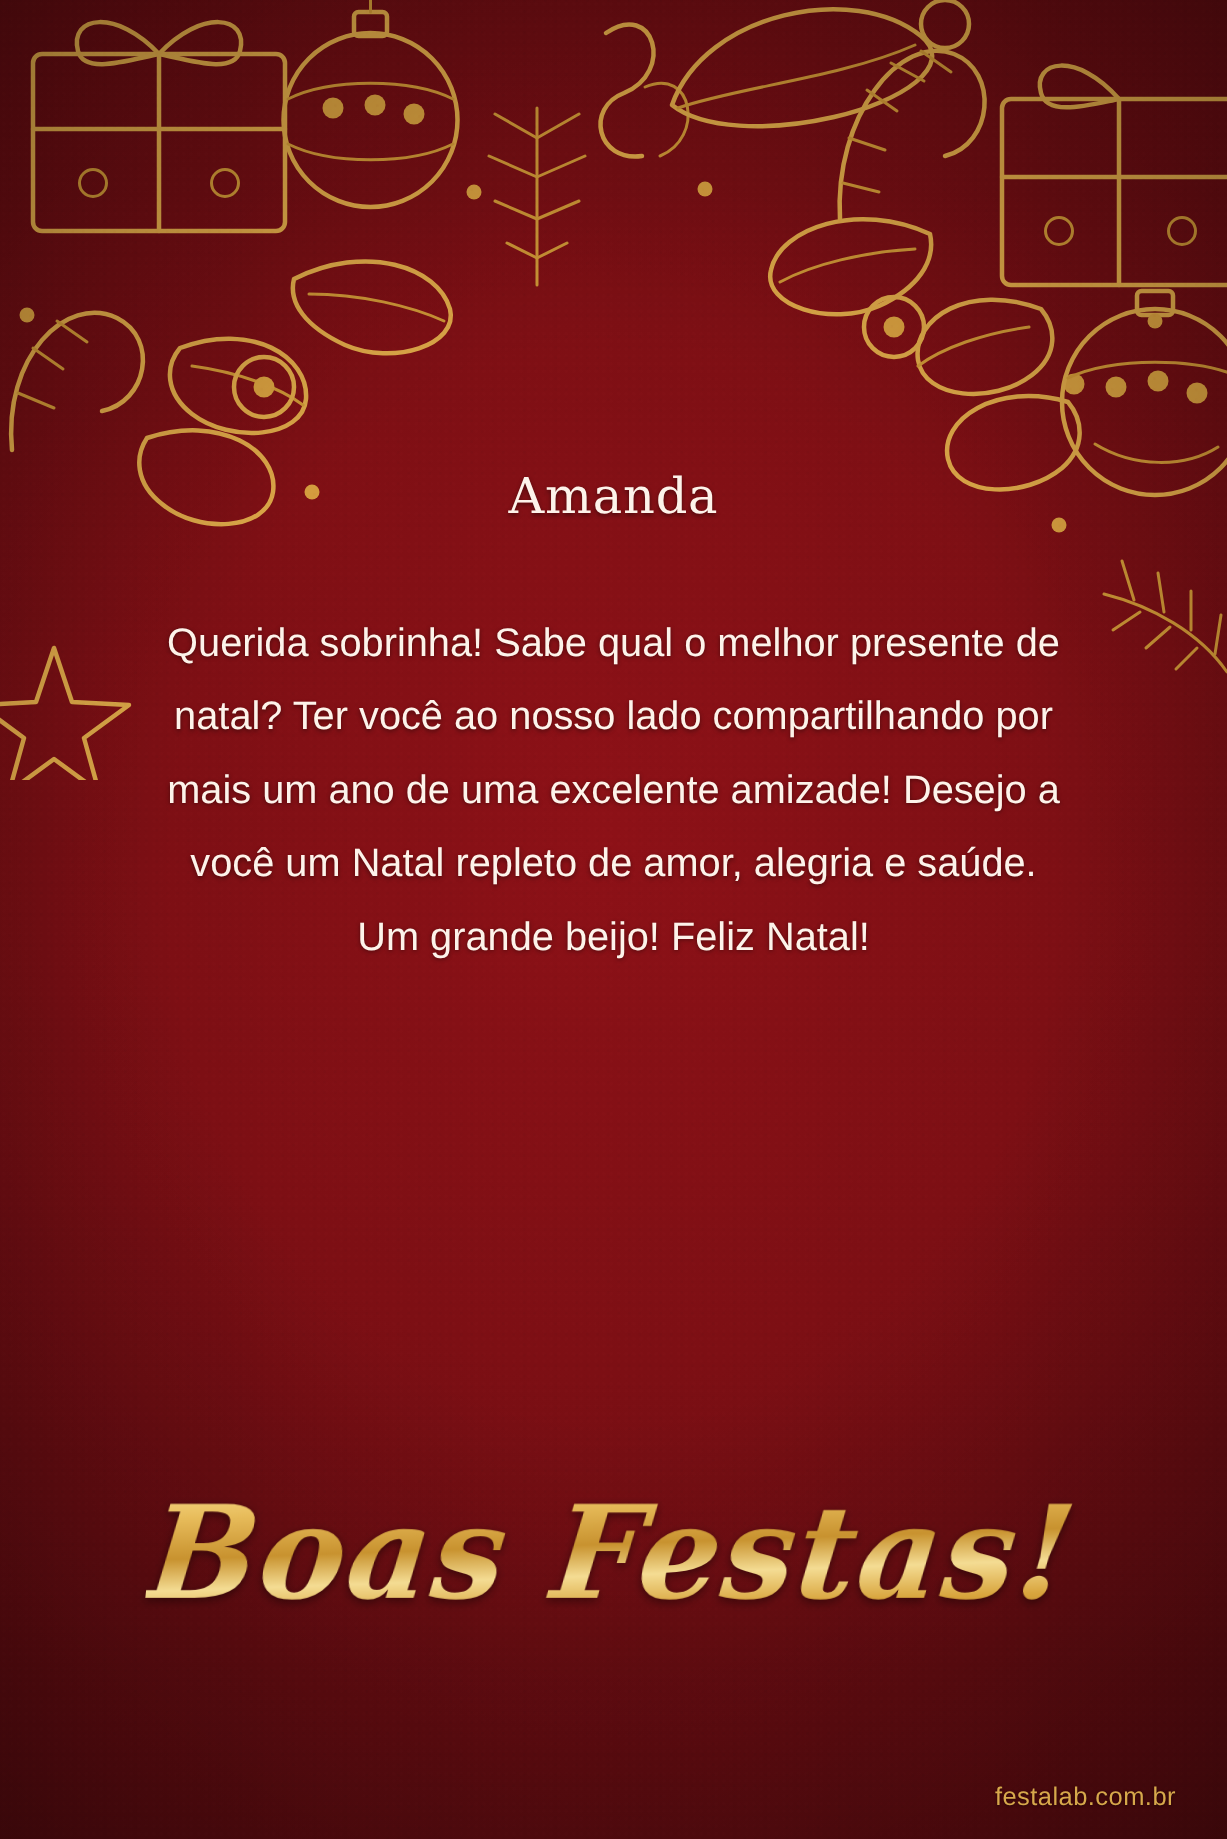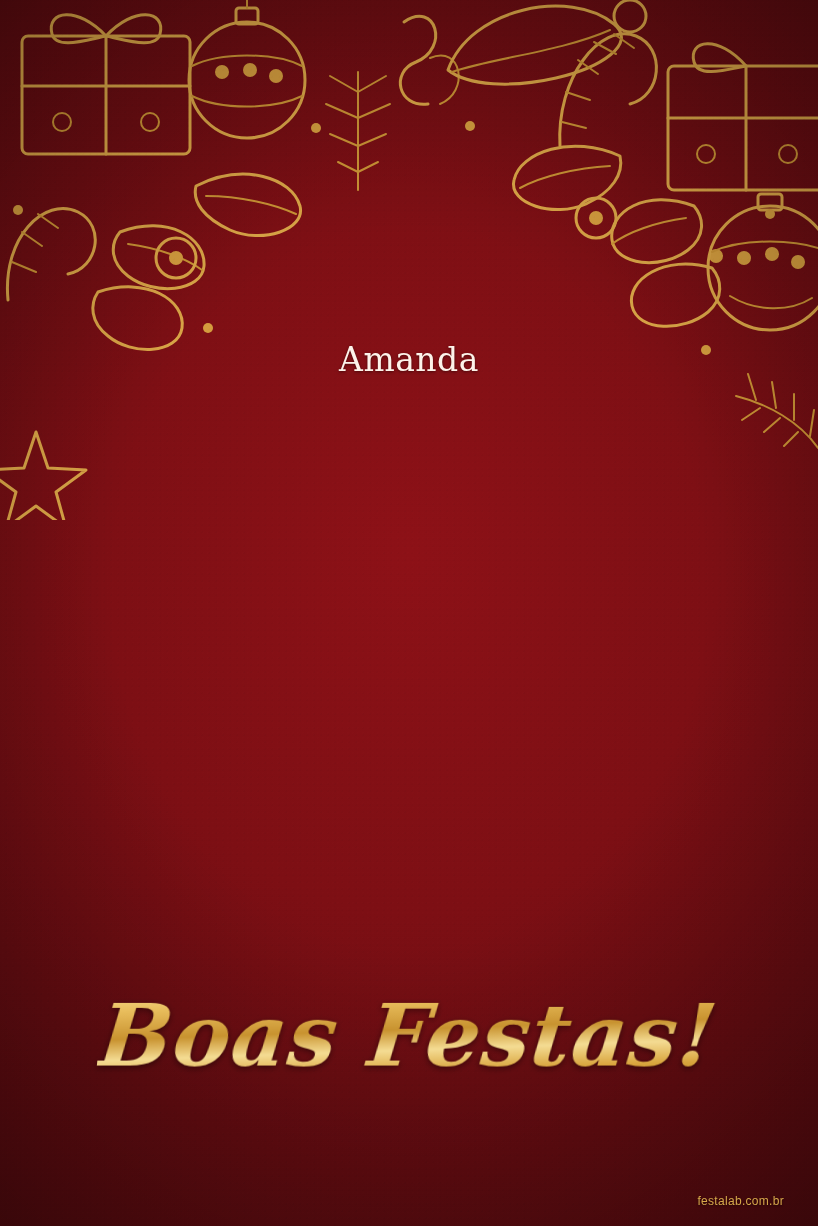--- a/index.html
+++ b/index.html
@@ -50,21 +50,21 @@
     top: 0;
     width: 818px;
     height: 520px;
     pointer-events: none;
   }
 
   .content {
     position: absolute;
     left: 0;
     right: 0;
-    top: 340px;
+    top: 311px;
     text-align: center;
     padding: 0 64px;
     box-sizing: border-box;
   }
 
   .recipient {
     font-family: "DejaVu Serif", serif;
     font-size: 33px;
     letter-spacing: .5px;
     color: #fdf3ea;
@@ -117,21 +117,21 @@
     background-clip: text;
     color: transparent;
     filter: drop-shadow(0 2px 3px rgba(0,0,0,.45));
     transform: skewX(-6deg);
   }
 
   .footer {
     position: absolute;
     right: 34px;
     bottom: 18px;
-    font-size: 12px;
+    font-size: 17px;
     letter-spacing: .3px;
     color: #d7a84b;
     text-shadow: 0 1px 2px rgba(0,0,0,.5);
   }
 
   
   .gold { fill: none; stroke: #e0ae4a; stroke-width: 3; stroke-linecap: round; stroke-linejoin: round; }
   .gold-thin { fill: none; stroke: #cf9b37; stroke-width: 2; stroke-linecap: round; stroke-linejoin: round; }
   .gold-fill { fill: #d9a441; }
 </style>
@@ -246,20 +246,21 @@
       <circle class="gold-fill" cx="316" cy="128" r="5"></circle>
       <circle class="gold-fill" cx="470" cy="126" r="5"></circle>
     </g>
   </svg>
 
   <div class="grain"></div>
   <div class="vignette"></div>
 
   <div class="content">
     <div class="recipient">Amanda</div>
+    <div class="message">Querida sobrinha! Sabe qual o melhor presente de natal? Ter você ao nosso lado compartilhando por mais um ano de uma excelente amizade! Desejo a você um Natal repleto de amor, alegria e  saúde. Um grande beijo! Feliz Natal!</div>
   </div>
 
   <div class="greeting-wrap">
     <div class="greeting">Boas Festas!</div>
   </div>
 
   <div class="footer">festalab.com.br</div>
 </div>
 
 </body></html>

